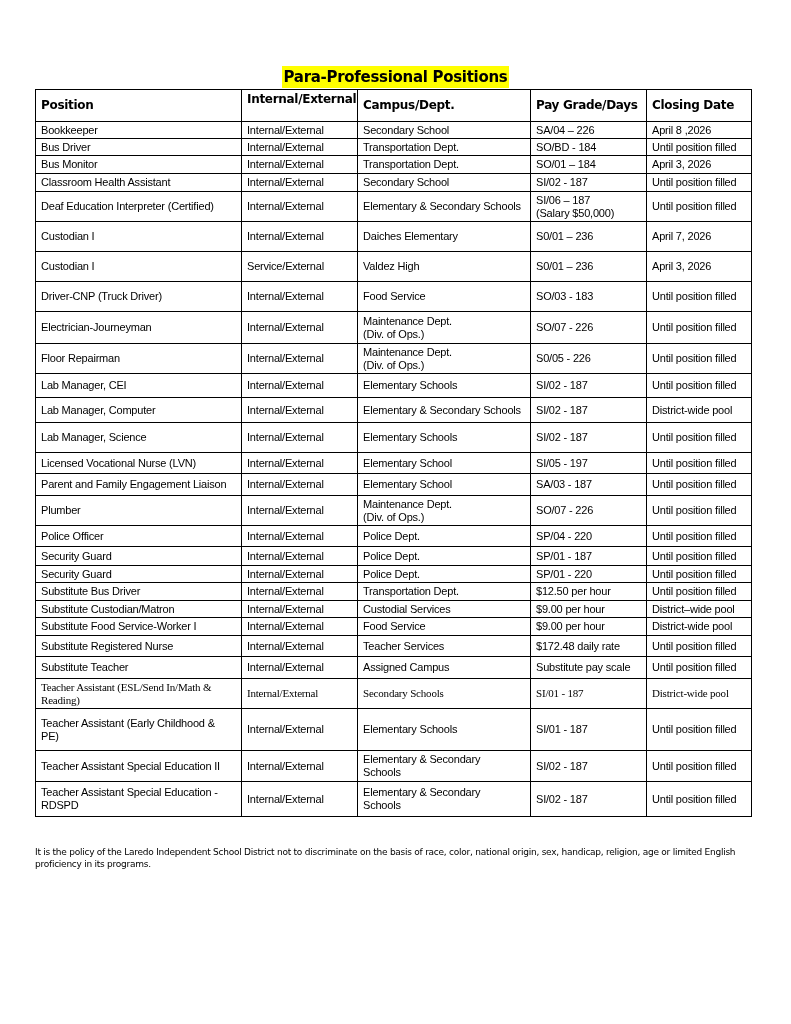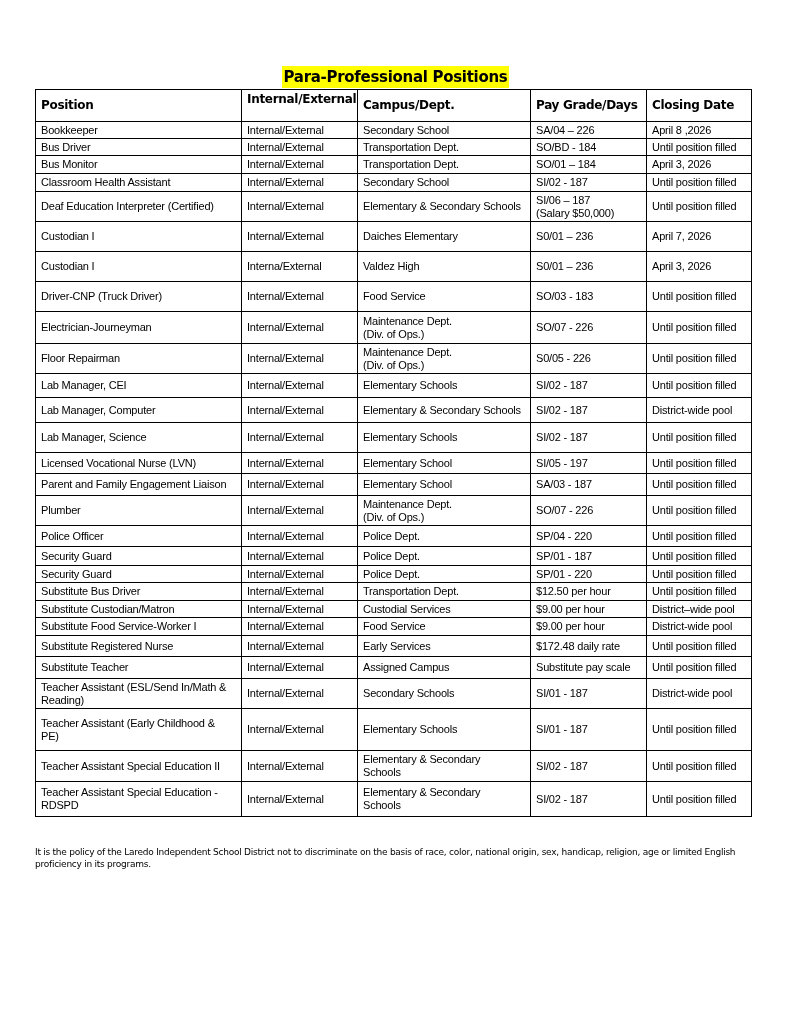--- a/index.html
+++ b/index.html
@@ -76,21 +76,21 @@
       </tr>
       <tr style="height: 30px;">
         <td><span>Custodian I</span></td>
         <td class="ie"><span>Internal/External</span></td>
         <td><span>Daiches Elementary</span></td>
         <td><span>S0/01 – 236</span></td>
         <td><span>April 7, 2026</span></td>
       </tr>
       <tr style="height: 30px;">
         <td><span>Custodian I</span></td>
-        <td class="ie"><span>Interna/External</span></td>
+        <td class="ie"><span>Service/External</span></td>
         <td><span>Valdez High</span></td>
         <td><span>S0/01 – 236</span></td>
         <td><span>April 3, 2026</span></td>
       </tr>
       <tr style="height: 30px;">
         <td><span>Driver-CNP (Truck Driver)</span></td>
         <td class="ie"><span>Internal/External</span></td>
         <td><span>Food Service</span></td>
         <td><span>SO/03 - 183</span></td>
         <td><span>Until position filled</span></td>
@@ -189,32 +189,32 @@
       <tr style="height: 18px;">
         <td><span>Substitute Food Service-Worker I</span></td>
         <td class="ie"><span>Internal/External</span></td>
         <td><span>Food Service</span></td>
         <td><span>$9.00 per hour</span></td>
         <td><span>District-wide pool</span></td>
       </tr>
       <tr style="height: 21px;">
         <td><span>Substitute Registered Nurse</span></td>
         <td class="ie"><span>Internal/External</span></td>
-        <td><span>Early Services</span></td>
+        <td><span>Teacher Services</span></td>
         <td><span>$172.48 daily rate</span></td>
         <td><span>Until position filled</span></td>
       </tr>
       <tr style="height: 22px;">
         <td><span>Substitute Teacher</span></td>
         <td class="ie"><span>Internal/External</span></td>
         <td><span>Assigned Campus</span></td>
         <td><span>Substitute pay scale</span></td>
         <td><span>Until position filled</span></td>
       </tr>
-      <tr style="height: 30px;">
+      <tr style="height: 30px; font-family: Liberation Serif, serif;">
         <td><span>Teacher Assistant (ESL/Send In/Math &amp;</span><span class="line2">Reading)</span></td>
         <td class="ie"><span>Internal/External</span></td>
         <td><span>Secondary Schools</span></td>
         <td><span>SI/01 - 187</span></td>
         <td><span>District-wide pool</span></td>
       </tr>
       <tr style="height: 42px;">
         <td><span>Teacher Assistant (Early Childhood &amp;</span><span class="line2">PE)</span></td>
         <td class="ie"><span>Internal/External</span></td>
         <td><span>Elementary Schools</span></td>

